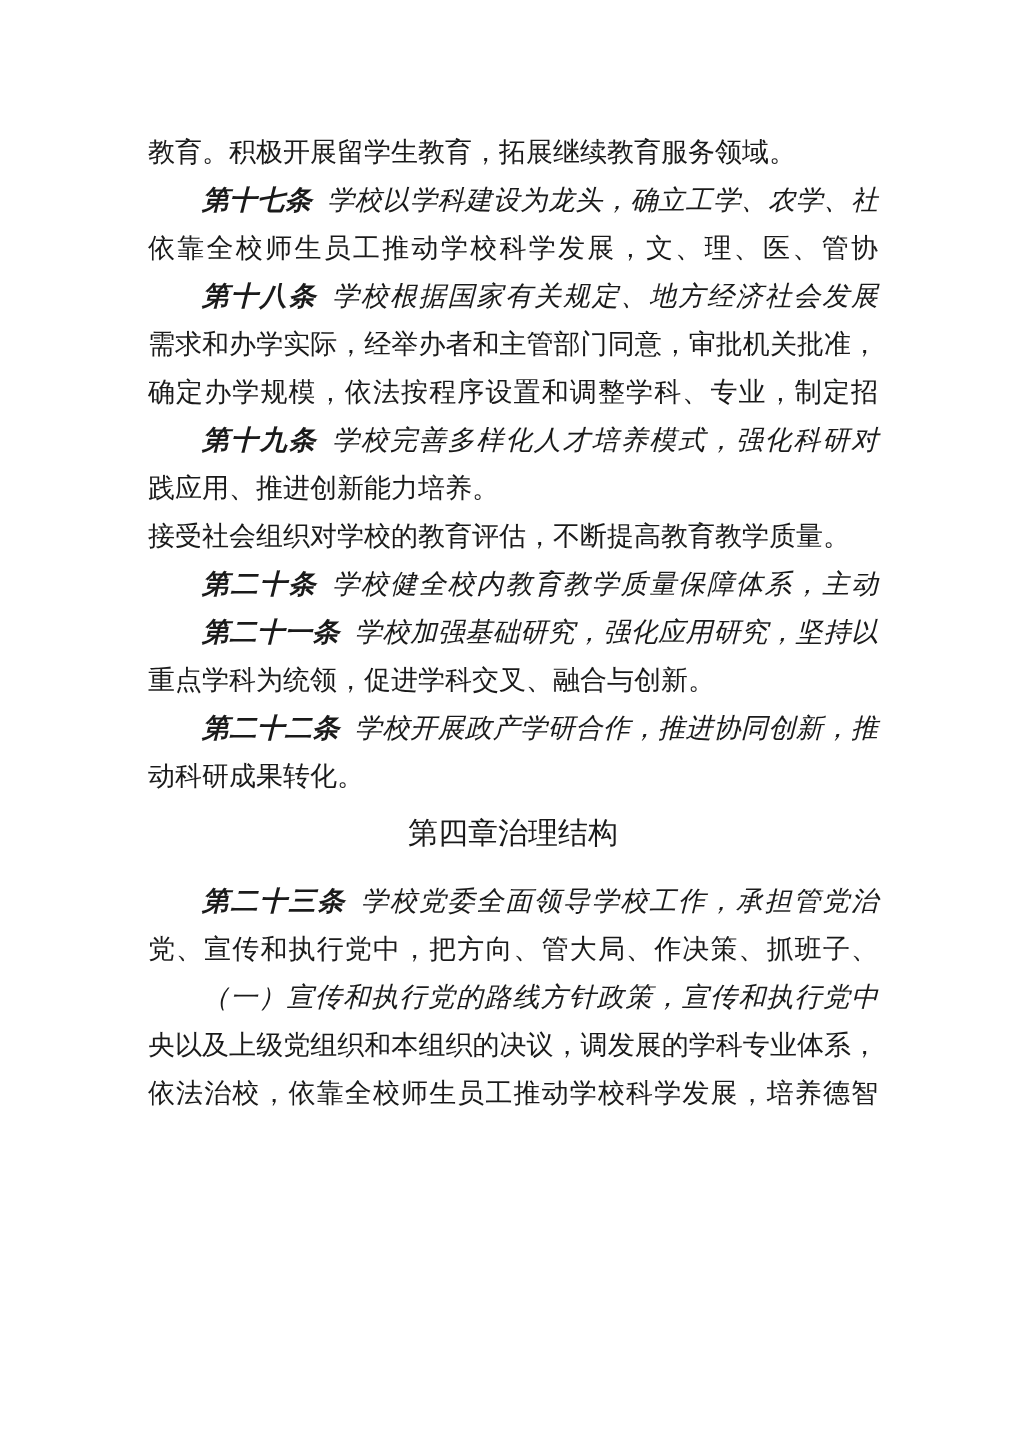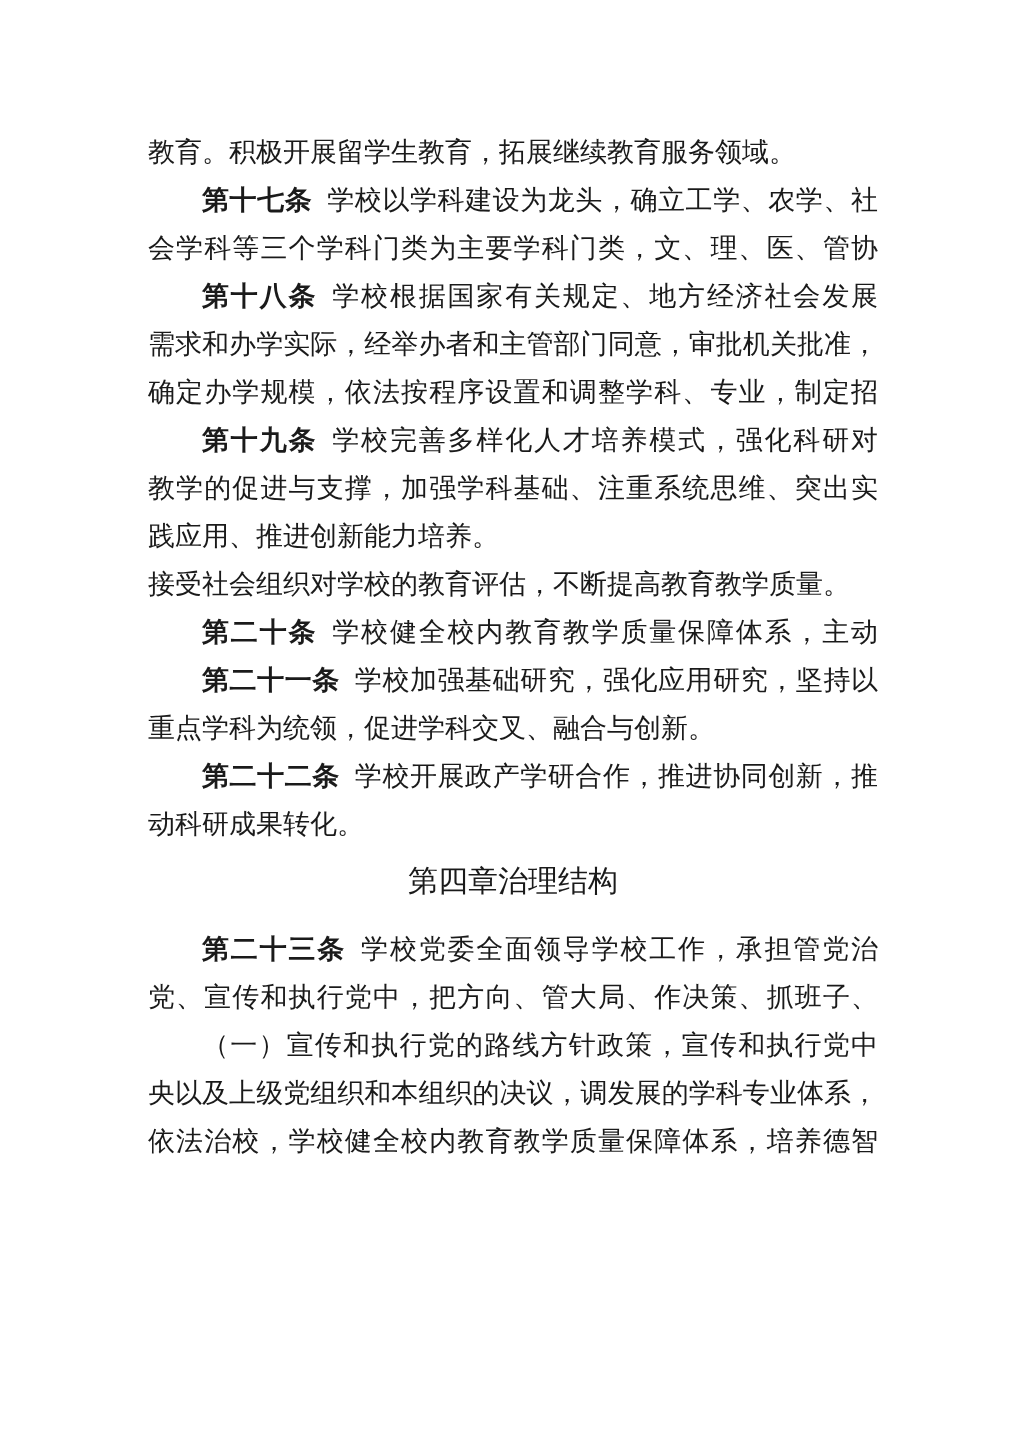--- a/index.html
+++ b/index.html
@@ -26,20 +26,21 @@
     text-align-last: justify;
     height: 48px;
     overflow: visible;
   }
   .line.last {
     text-align: left;
     text-align-last: left;
   }
   .line.first {
     padding-left: 54px;
+    font-style: italic;
   }
   .art-num {
     font-weight: bold;
     margin-right: 15px;
   }
   .chapter {
     text-align: center;
     text-align-last: center;
     font-family: "Liberation Sans", "DejaVu Sans", sans-serif;
     font-weight: normal;
@@ -52,32 +53,31 @@
 <body>
 
 <div class="page">
 
   <div class="para">
     <div class="line last">教育。积极开展留学生教育，拓展继续教育服务领域。</div>
   </div>
 
   <div class="para">
     <div class="line first"><span class="art-num">第十七条</span><span>学校以学科建设为龙头，确立工学、农学、社</span></div>
-    <div class="line">会学科等三个学科门类为主要学科门类，文、理、医、管协</div>
+    <div class="line">依靠全校师生员工推动学校科学发展，文、理、医、管协</div>
   </div>
 
   <div class="para">
     <div class="line first"><span class="art-num">第十八条</span><span>学校根据国家有关规定、地方经济社会发展</span></div>
     <div class="line">需求和办学实际，经举办者和主管部门同意，审批机关批准，</div>
     <div class="line">确定办学规模，依法按程序设置和调整学科、专业，制定招</div>
   </div>
 
   <div class="para">
     <div class="line first"><span class="art-num">第十九条</span><span>学校完善多样化人才培养模式，强化科研对</span></div>
-    <div class="line">教学的促进与支撑，加强学科基础、注重系统思维、突出实</div>
     <div class="line last">践应用、推进创新能力培养。</div>
   </div>
 
   <div class="para">
     <div class="line last">接受社会组织对学校的教育评估，不断提高教育教学质量。</div>
     <div class="line first"><span class="art-num">第二十条</span><span>学校健全校内教育教学质量保障体系，主动</span></div>
   </div>
 
   <div class="para">
     <div class="line first"><span class="art-num">第二十一条</span><span>学校加强基础研究，强化应用研究，坚持以</span></div>
@@ -92,16 +92,16 @@
   <div class="chapter">第四章治理结构</div>
 
   <div class="para">
     <div class="line first"><span class="art-num">第二十三条</span><span>学校党委全面领导学校工作，承担管党治</span></div>
     <div class="line">党、宣传和执行党中，把方向、管大局、作决策、抓班子、</div>
   </div>
 
   <div class="para">
     <div class="line first">（一）宣传和执行党的路线方针政策，宣传和执行党中</div>
     <div class="line">央以及上级党组织和本组织的决议，调发展的学科专业体系，</div>
-    <div class="line">依法治校，学校健全校内教育教学质量保障体系，培养德智</div>
+    <div class="line">依法治校，依靠全校师生员工推动学校科学发展，培养德智</div>
   </div>
 
 </div>
 
 </body></html>

